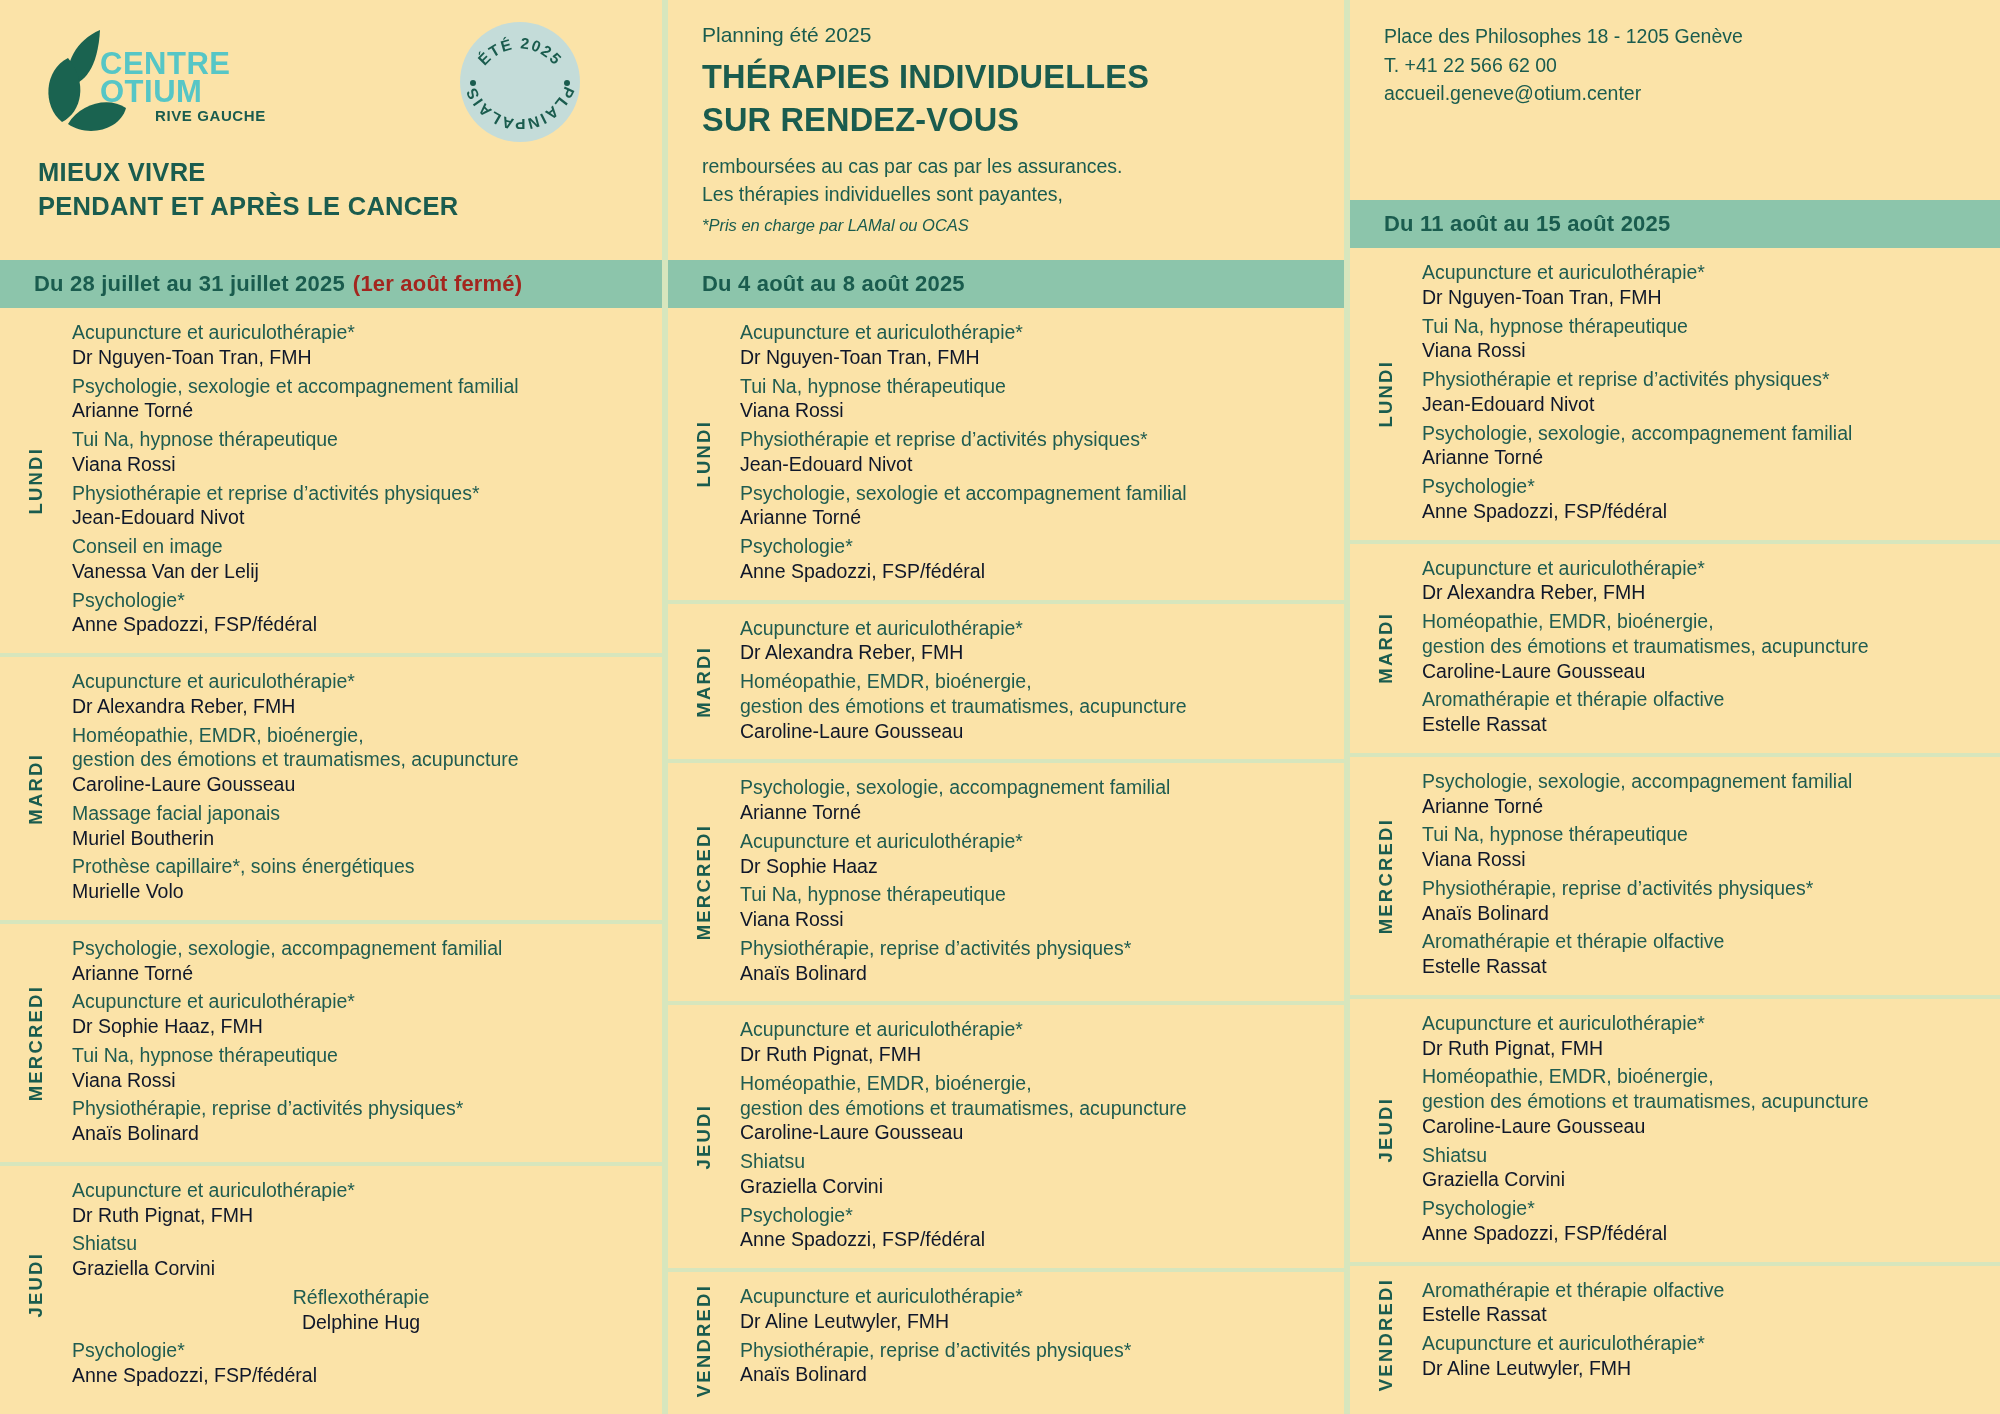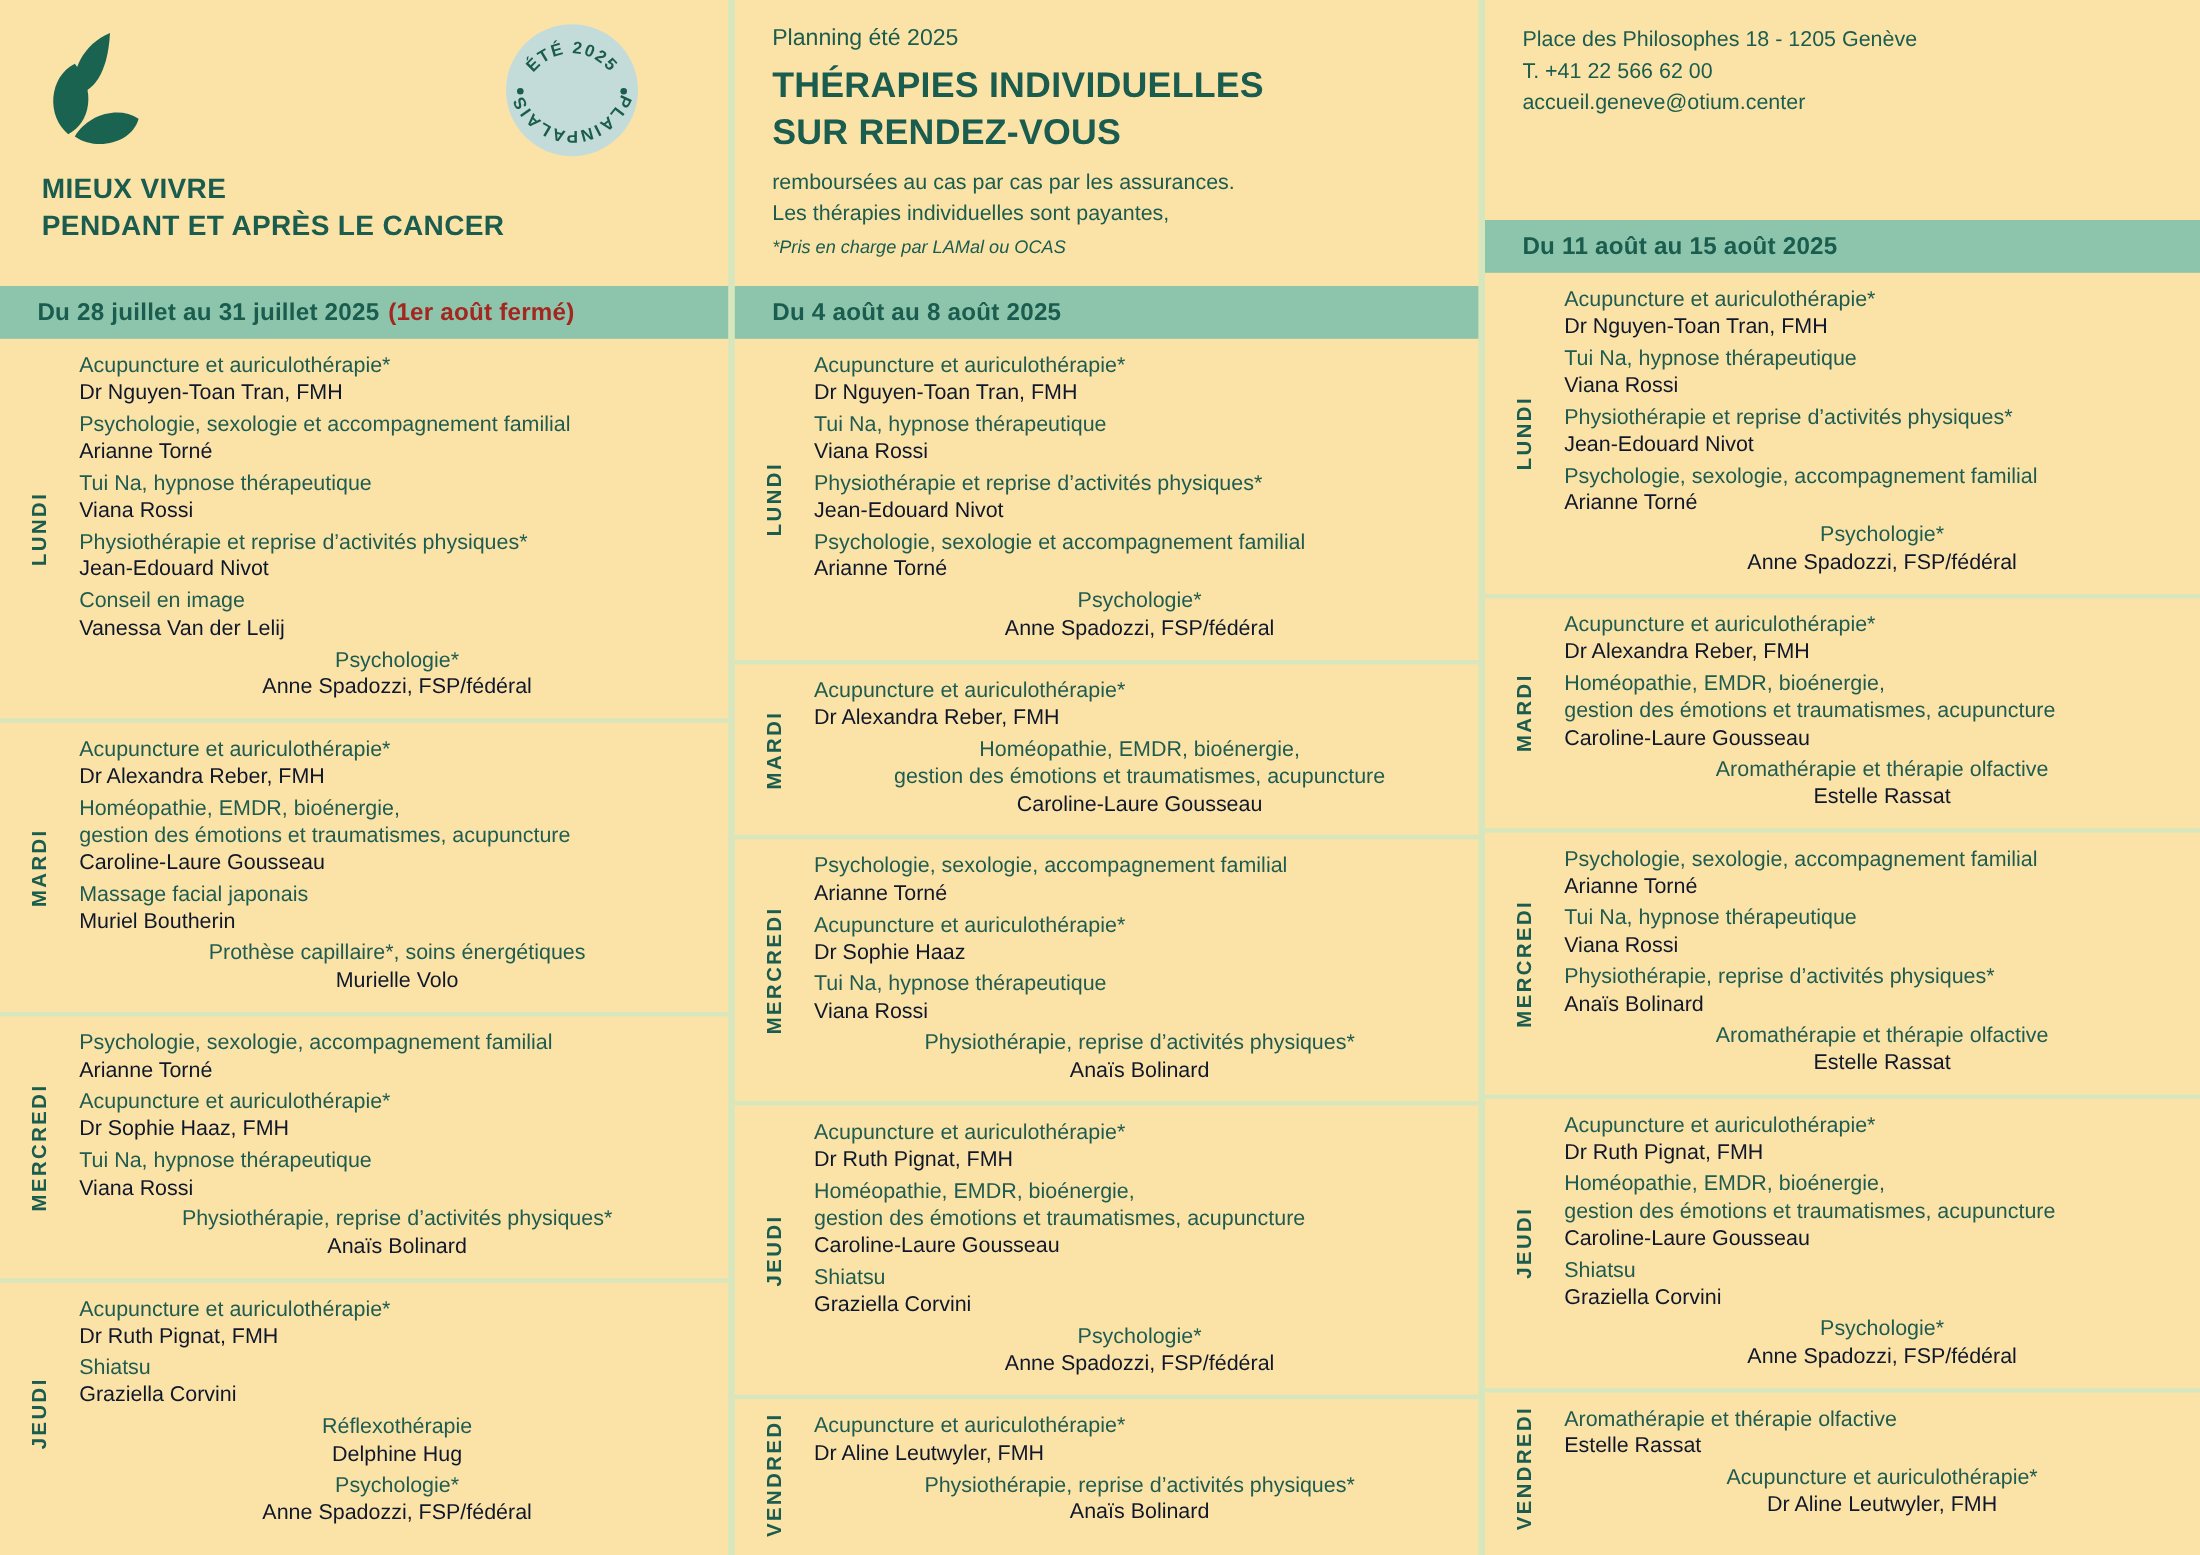--- a/index.html
+++ b/index.html
@@ -136,21 +136,21 @@
   .day-label span {
     writing-mode: vertical-rl;
     transform: rotate(180deg);
     font-size: 18.5px;
     font-weight: 700;
     letter-spacing: 2.2px;
     color: #1a5c4e;
   }
   .day-items { flex: 1 1 auto; padding-right: 12px; }
   .item { margin-bottom: 11px; }
-  .item:last-child { margin-bottom: 0; text-align: center; }
+  .item:last-child { margin-bottom: 0; }
   .item .svc {
     font-size: 19.5px;
     color: #1f5c50;
     line-height: 1.27;
   }
   .item .who {
     font-size: 19.5px;
     color: #0f172a;
     line-height: 1.27;
   }
@@ -163,20 +163,25 @@
   <div class="col col-1">
 
     <div class="brand">
       <div class="logo-wrap">
         <div class="logo-mark">
           <svg width="130" height="110" viewBox="0 0 130 110" aria-hidden="true">
             <path d="M62 2 C38 12 26 36 30 58 C46 56 60 40 62 2 Z" fill="#1a6350"></path>
             <path d="M30 30 C6 42 4 78 24 94 C44 84 50 54 30 30 Z" fill="#1a6350"></path>
             <path d="M30 96 C50 110 82 102 88 80 C70 68 42 76 30 96 Z" fill="#1a6350"></path>
           </svg>
+        </div>
+        <div class="logo-text">
+          <span class="logo-centre">CENTRE</span>
+          <span class="logo-otium">OTIUM</span>
+          <span class="logo-rive">RIVE GAUCHE</span>
         </div>
       </div>
 
       <div class="badge">
         <svg width="120" height="120" viewBox="0 0 120 120" aria-hidden="true">
           <defs>
             <path id="arcTop" d="M 16,62 A 46,50 0 0 1 104,62" fill="none"></path>
             <path id="arcBot" d="M 106,60 A 48,52 0 0 1 14,60" fill="none"></path>
           </defs>
           <text font-family="Liberation Sans, sans-serif" font-size="15.5" font-weight="700" letter-spacing="1.6" fill="#1a5c4e">

